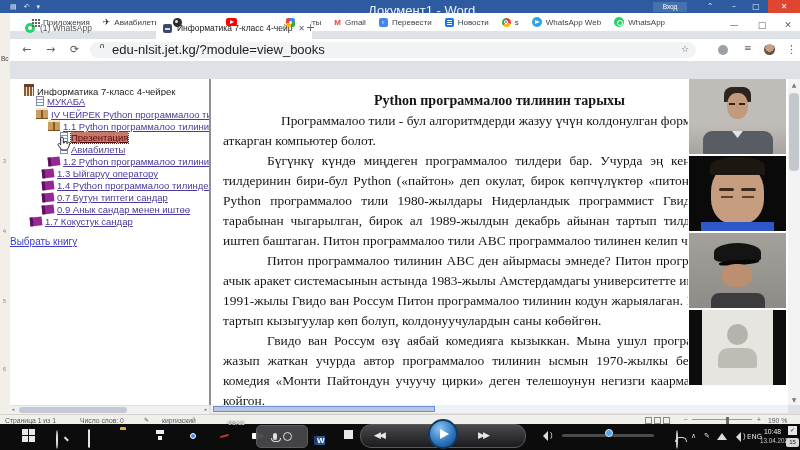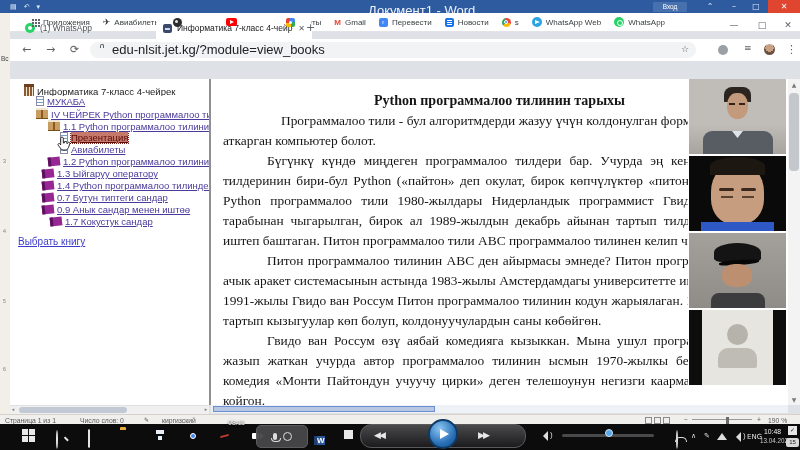--- a/index.html
+++ b/index.html
@@ -306,23 +306,23 @@
       <div class="trow" style="padding-left:26px"><span class="ic i-page"></span><span class="tl">МУКАБА</span></div>
       <div class="trow" style="padding-left:26px"><span class="ic i-open"></span><span class="tl">IV ЧЕЙРЕК Python программалоо тилине кири</span></div>
       <div class="trow" style="padding-left:38px"><span class="ic i-open"></span><span class="tl">1.1 Python программалоо тилинин тарыхы</span></div>
       <div class="trow" style="padding-left:50px"><span class="ic i-page"></span><span class="sel">Презентация</span></div>
       <div class="trow" style="padding-left:50px"><span class="ic i-page"></span><span class="tl">Авиабилеты</span></div>
       <div class="trow" style="padding-left:38px"><span class="ic i-book"></span><span class="tl">1.2 Python программалоо тилинин структу</span></div>
       <div class="trow" style="padding-left:32px"><span class="ic i-book"></span><span class="tl">1.3 Ыйгаруу оператору</span></div>
       <div class="trow" style="padding-left:32px"><span class="ic i-book"></span><span class="tl">1.4 Python программалоо тилинде маалым</span></div>
       <div class="trow" style="padding-left:32px"><span class="ic i-book"></span><span class="tl">0.7 Бутун типтеги сандар</span></div>
       <div class="trow" style="padding-left:32px"><span class="ic i-book"></span><span class="tl">0.9 Анык сандар менен иштөө</span></div>
-      <div class="trow" style="padding-left:40px"><span class="ic i-book"></span><span class="tl">1.7 Кокустук сандар</span></div>
+      <div class="trow" style="padding-left:20px"><span class="ic i-book"></span><span class="tl">1.7 Кокустук сандар</span></div>
       <div style="height:8px"></div>
-      <div class="trow" style="padding-left:8px"><span class="choose">Выбрать книгу</span></div>
+      <div class="trow" style="padding-left:0"><span class="choose">Выбрать книгу</span></div>
     </div>
     <div class="r divider"></div>
 
     <div class="r main">
       <h1>Python программалоо тилинин тарыхы</h1>
       <p class="pind1">Программалоо тили - бул алгоритмдерди жазуу үчүн колдонулган формалдуу тил, аны аткарган компьютер болот.</p>
       <p class="pind2">Бүгүнкү күндө миңдеген программалоо тилдери бар. Учурда эң кеңири жайылган тилдеринин бири-бул Python («пайтон» деп окулат, бирок көпчүлүктөр «питон» деп окушат). Python программалоо тили 1980-жылдары Нидерландык программист Гвидо ван Россум тарабынан чыгарылган, бирок ал 1989-жылдын декабрь айынан тартып тилдин негиздерин иштеп баштаган. Питон программалоо тили ABC программалоо тилинен келип чыккан.</p>
       <p class="pind2">Питон программалоо тилинин ABC ден айырмасы эмнеде? Питон программалоо тилин ачык аракет системасынын астында 1983-жылы Амстердамдагы университетте иштеп баштаган. 1991-жылы Гвидо ван Россум Питон программалоо тилинин кодун жарыялаган. Мына ошондон тартып кызыгуулар көп болуп, колдонуучулардын саны көбөйгөн.</p>
       <p class="pind2">Гвидо ван Россум өзү аябай комедияга кызыккан. Мына ушул программалоо тилин жазып жаткан учурда автор программалоо тилинин ысмын 1970-жылкы белгилүү британ комедия «Монти Пайтондун учуучу цирки» деген телешоунун негизги каарманынын атынан койгон.</p>
 

